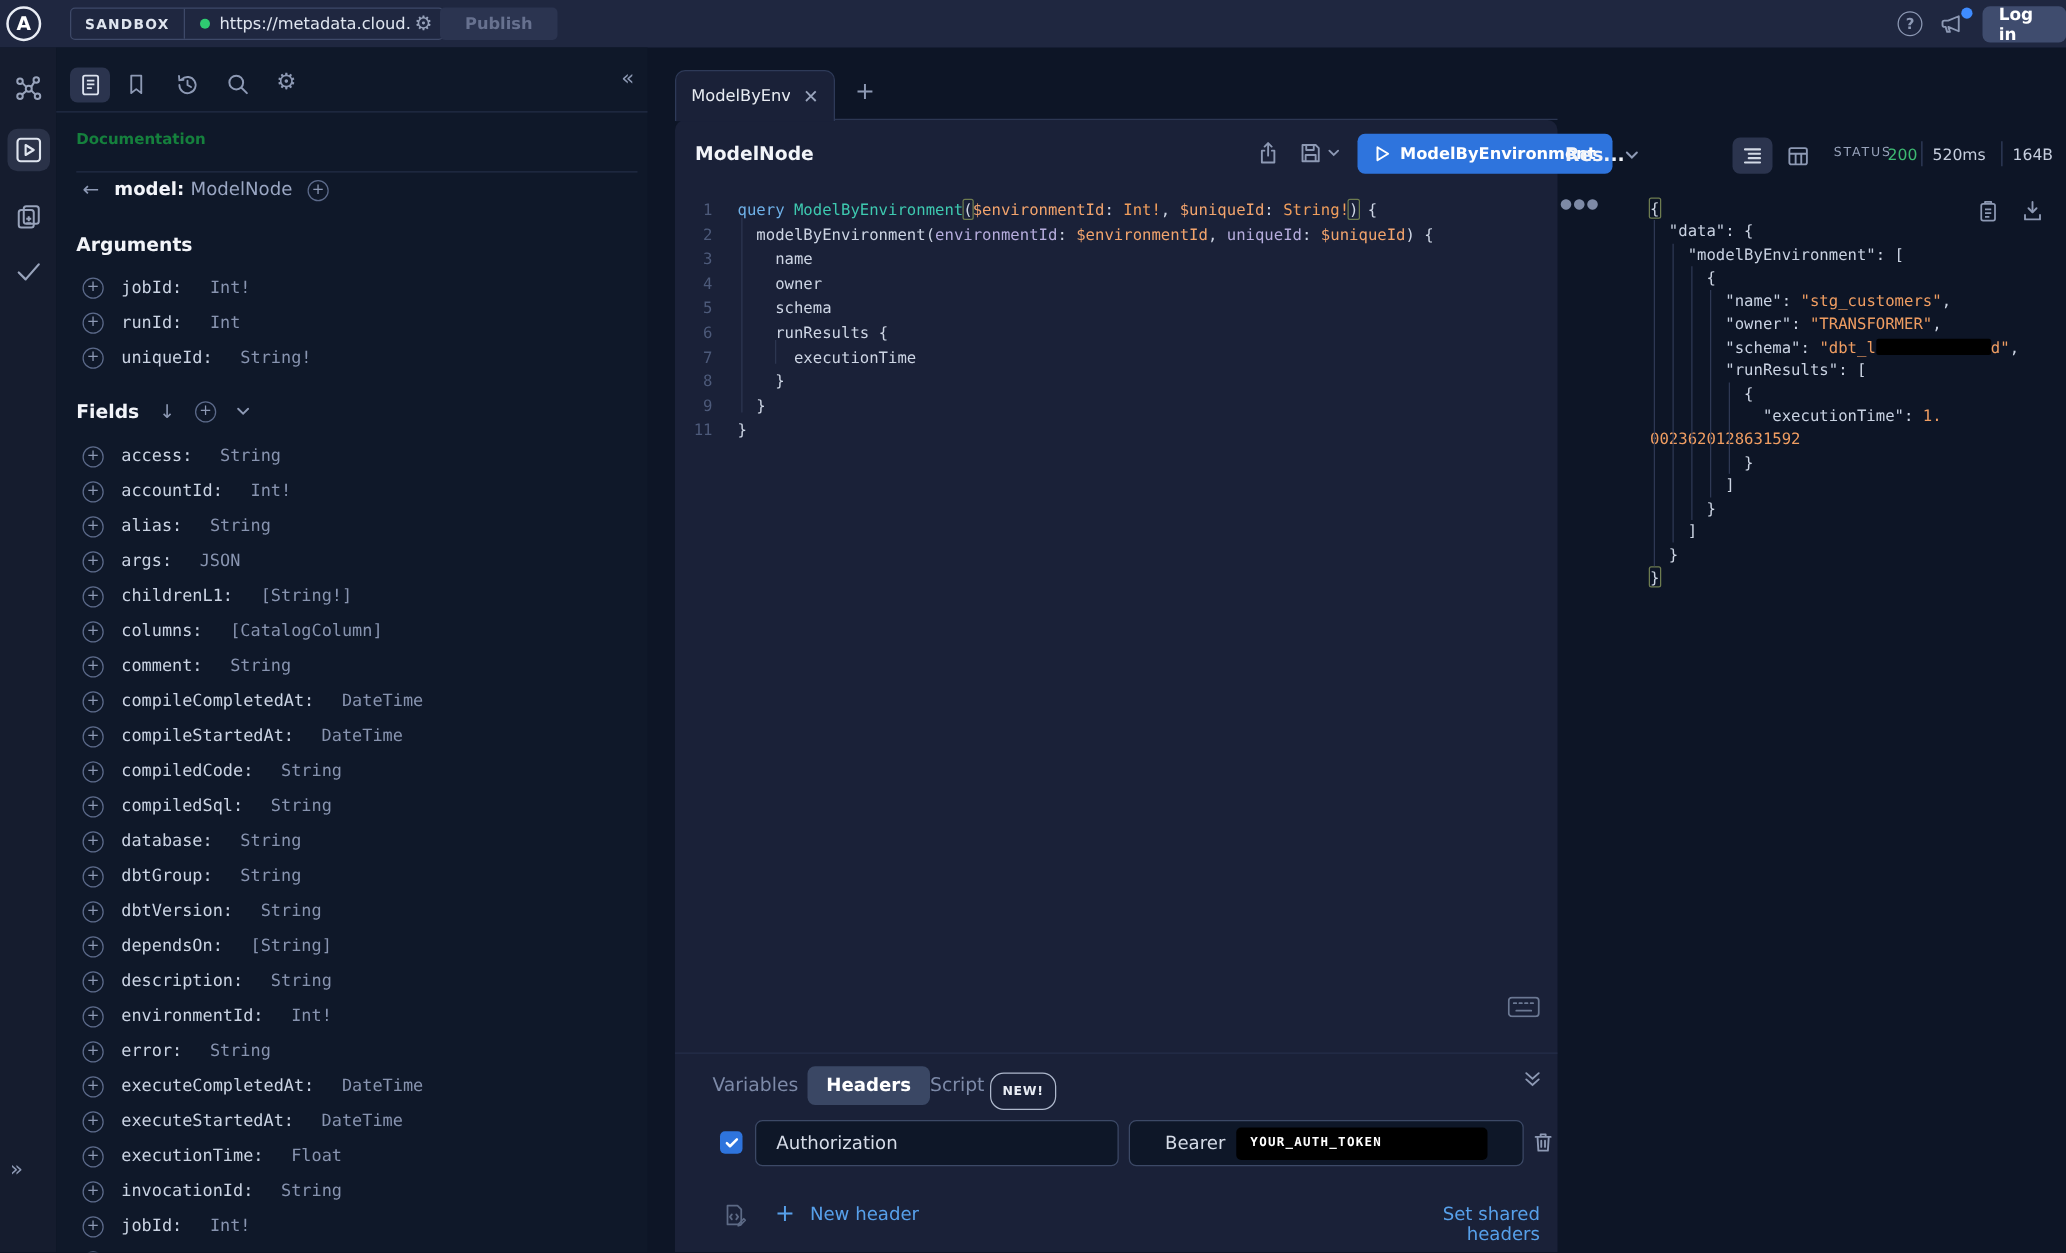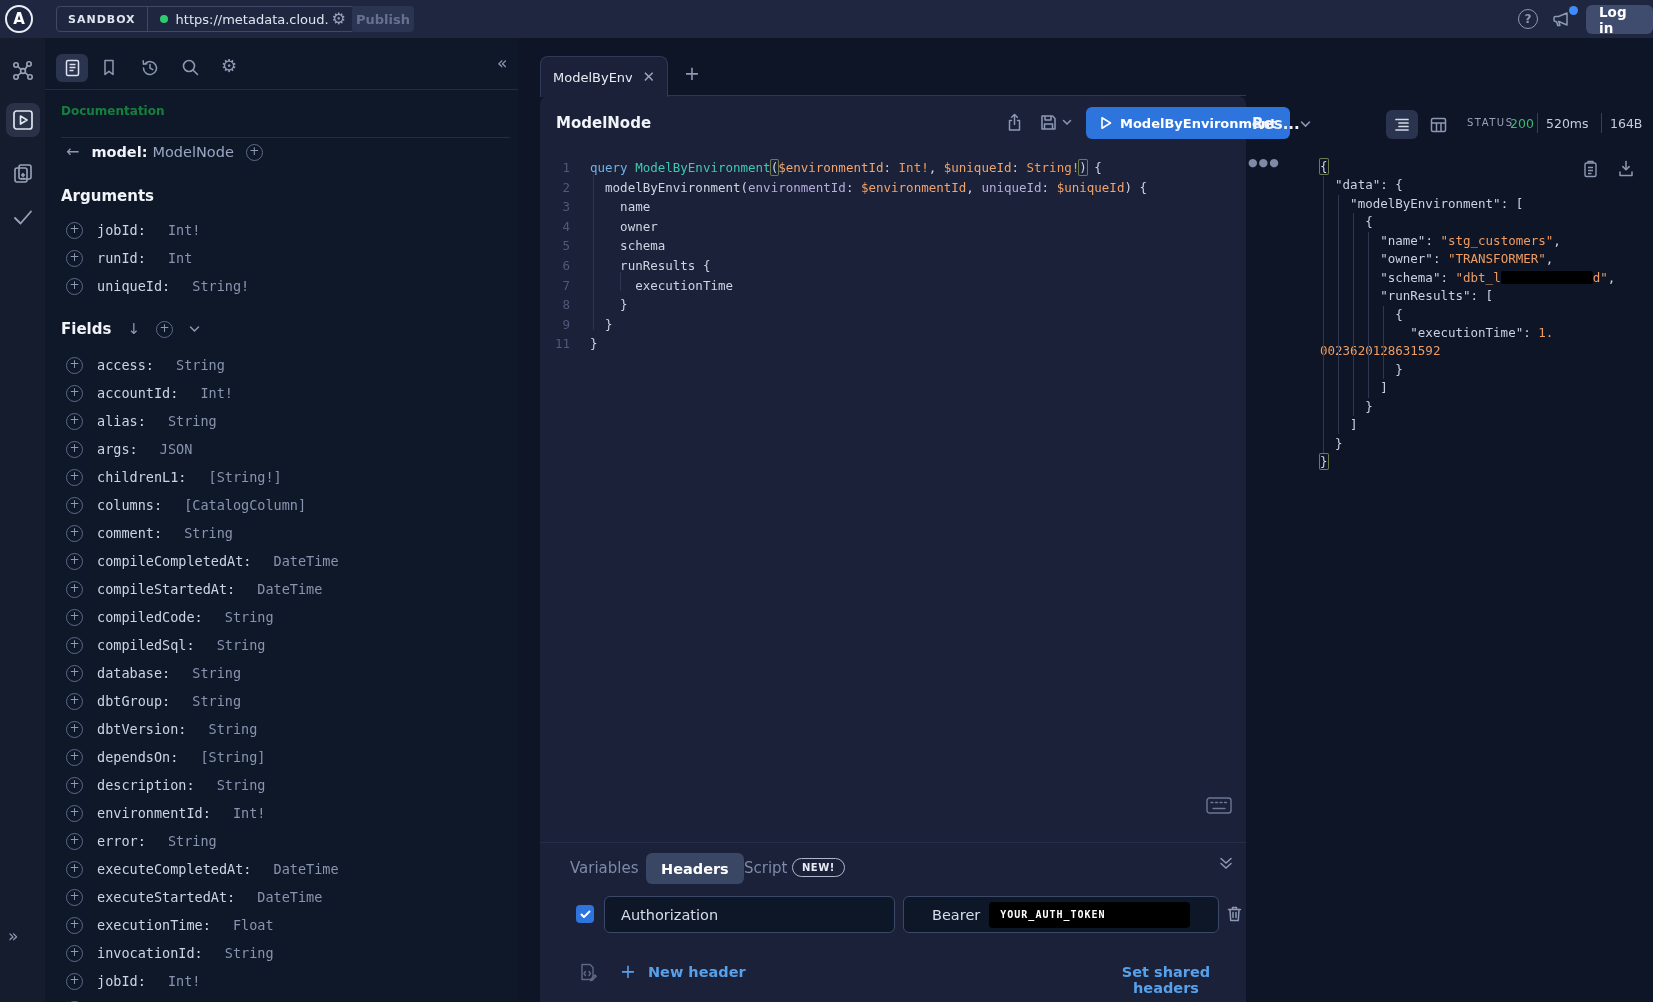--- a/index.html
+++ b/index.html
@@ -13,21 +13,21 @@
   .logo{left:5px;top:5px;width:28px;height:28px;border:2px solid #e9edf5;border-radius:50%;
         box-sizing:border-box;display:flex;align-items:center;justify-content:center;
         font-weight:bold;font-size:15px;color:#fff}
   .sandpill{left:56px;top:6px;height:26px;border:1px solid #3e4968;border-radius:4px;
             display:flex;align-items:center;box-sizing:border-box}
   .sand-label{font-size:11px;font-weight:bold;letter-spacing:1px;color:#dfe5ef;padding:0 11px}
   .sand-sep{width:1px;align-self:stretch;background:#3e4968}
   .gdot{width:8px;height:8px;border-radius:50%;background:#2fcb71;margin:0 8px 0 12px}
   .url{font-size:13px;color:#dfe5ef;white-space:nowrap;overflow:hidden;width:152px}
   .pill-gear{color:#97a2ba;font-size:16px;margin:0 8px 0 4px;line-height:1}
-  .publish{left:352px;top:6px;height:26px;padding:0 4px;background:#2b3450;border-radius:4px;
+  .publish{left:352px;top:6px;height:26px;padding:0 20px;background:#2b3450;border-radius:4px;
            color:#67718f;font-weight:600;font-size:13px;display:flex;align-items:center}
   .help{left:1518px;top:9px;width:20px;height:20px;border:1.5px solid #8d99b4;border-radius:50%;
         box-sizing:border-box;color:#8d99b4;font-size:12px;font-weight:bold;
         display:flex;align-items:center;justify-content:center}
   .mega{left:1550px;top:8px;color:#8d99b4}
   .megadot{left:1569px;top:6px;width:9px;height:9px;border-radius:50%;background:#3f8cff}
   .login{left:1586px;top:5px;height:29px;padding:0 13px;background:#3f4c6e;border-radius:6px;
          color:#fff;font-weight:600;font-size:13.5px;display:flex;align-items:center}
 
   
@@ -82,38 +82,38 @@
   .tk-arg{color:#b6addd}.tk-pln{color:#cdd5e4}.tk-fld{color:#cdd5e4}
   .tk-brk{color:#cdd5e4;box-shadow:0 0 0 1px #6e7c50;border-radius:1px}
   .guide{width:1px;background:#2c3650}
   .kbd-icon{color:#6b7893}
 
   
   .req-div{left:540px;top:842px;width:706px;height:1px;background:#252e49}
   .req-tab{font-size:15px;color:#7d8aa8}
   .req-tab-active{left:646px;top:853px;height:31px;padding:0 15px;background:#3a4764;border-radius:6px;
                   display:flex;align-items:center;color:#fff;font-weight:600;font-size:14.5px}
-  .newbadge{left:792px;top:858px;height:19px;padding:0 9px;border:1px solid #aeb8cc;border-radius:11px;
+  .newbadge{left:792px;top:858px;height:30px;padding:0 9px;border:1px solid #aeb8cc;border-radius:11px;
             box-sizing:border-box;display:flex;align-items:center;color:#e8ecf4;
             font-size:10px;font-weight:bold;letter-spacing:.5px}
   .checkbox{left:576px;top:905px;width:18px;height:18px;background:#2e74dd;border-radius:4px;
             display:flex;align-items:center;justify-content:center}
   .inputbox{height:37px;border:1px solid #3c4966;border-radius:6px;background:#0e1728;
             box-sizing:border-box;display:flex;align-items:center}
   .hname{left:604px;top:896px;width:291px;padding:0 16px}
   .hval{left:903px;top:896px;width:316px;padding:0 28px;gap:9px}
   .inp-text{font-size:14.5px;color:#d6dce8}
   .tokenchip{background:#000;border-radius:4px;height:26px;display:flex;align-items:center;
              padding:0 11px;flex:1}
   .tokentext{font-family:"DejaVu Sans Mono",monospace;font-size:10px;font-weight:bold;
              letter-spacing:1px;color:#fff}
-  .linkbtn{color:#57a0ea;font-weight:700;font-size:14.5px}
+  .linkbtn{color:#57a0ea;font-weight:400;font-size:14.5px}
   .newhdr{left:620px;top:962px;display:flex;align-items:center;gap:12px}
   .plus-blue{color:#57a0ea;font-size:19px;line-height:1;font-weight:normal}
-  .sharedhdr{left:1100px;top:964px;width:132px;text-align:center}
+  .sharedhdr{left:1100px;top:964px;width:132px;text-align:right}
 
   
   .res-title{left:1252px;top:115px;font-size:15px;font-weight:bold;color:#f2f4f9}
   .res-tile{left:1386px;top:110px;width:32px;height:29px;background:#2b344e;border-radius:6px}
   .status-label{left:1467px;top:117px;font-size:10px;letter-spacing:1.5px;color:#97a2ba}
   .status-code{left:1510px;top:116px;font-size:12.5px;color:#3dba72}
   .res-sep{top:113px;width:1px;height:20px;background:#333f5e}
   .res-meta{top:116px;font-size:12.5px;color:#c6cede}
   .kebab{left:1248px;top:156px;color:#7e8aa6;font-size:11px;letter-spacing:1px}
 

